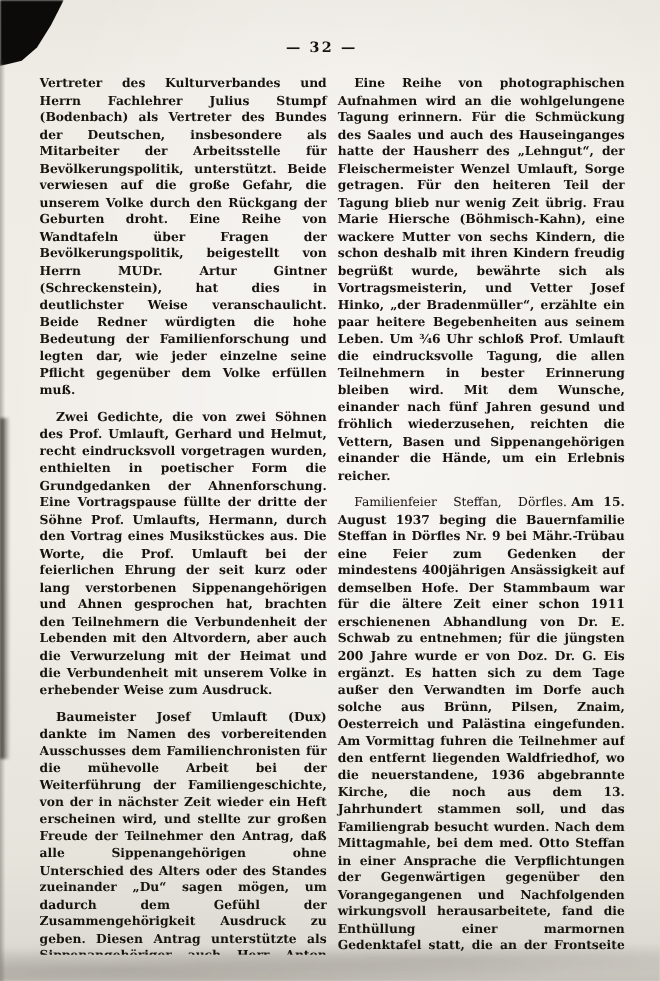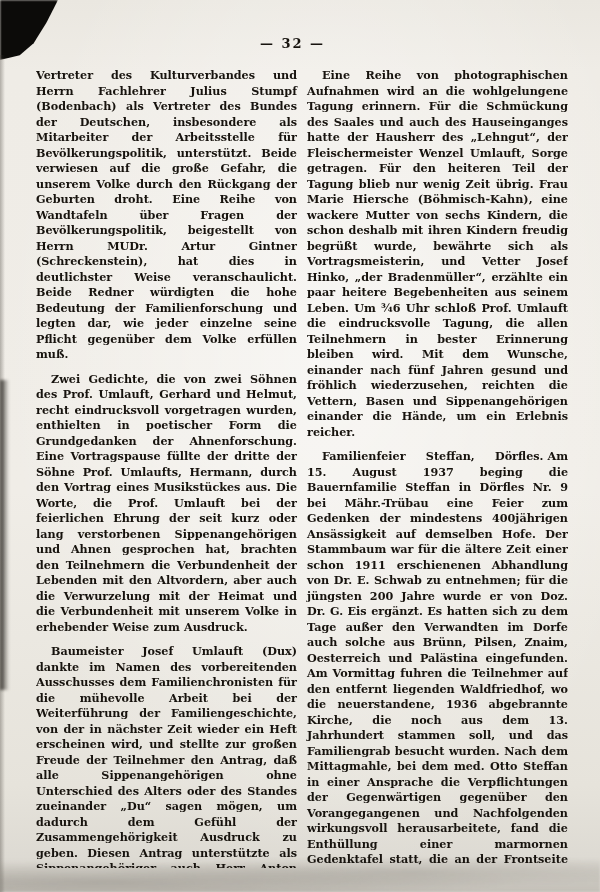--- a/index.html
+++ b/index.html
@@ -82,21 +82,21 @@
     font-size: 11.2px;
     line-height: 15.5px;
     font-weight: 700;
     text-align: justify;
     letter-spacing: 0px;
     word-spacing: 0.5px;
     text-justify: inter-word;
   }
   .para.indent { text-indent: 15px; }
   .para .lead {
-    font-weight: 700;
+    font-weight: 400;
     word-spacing: 7px;
     margin-right: 4px;
   }
 </style>
 </head>
 <body>
 
 <div id="page">
 
   <div id="corner-artifact"></div>

